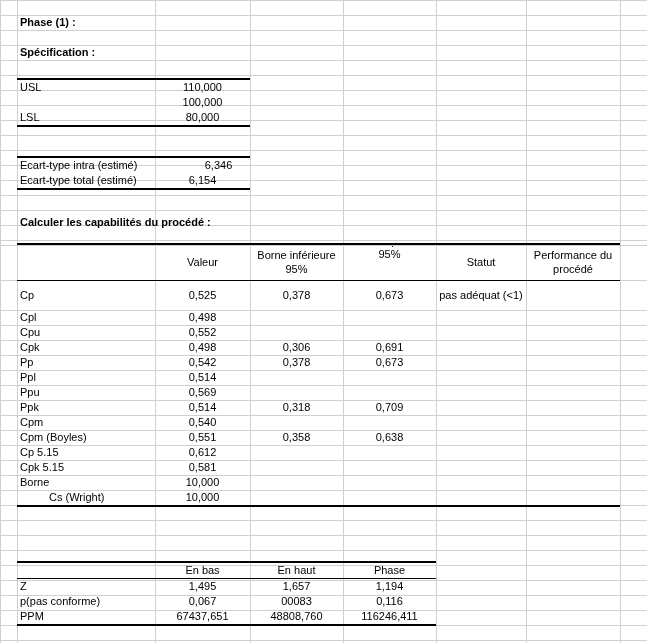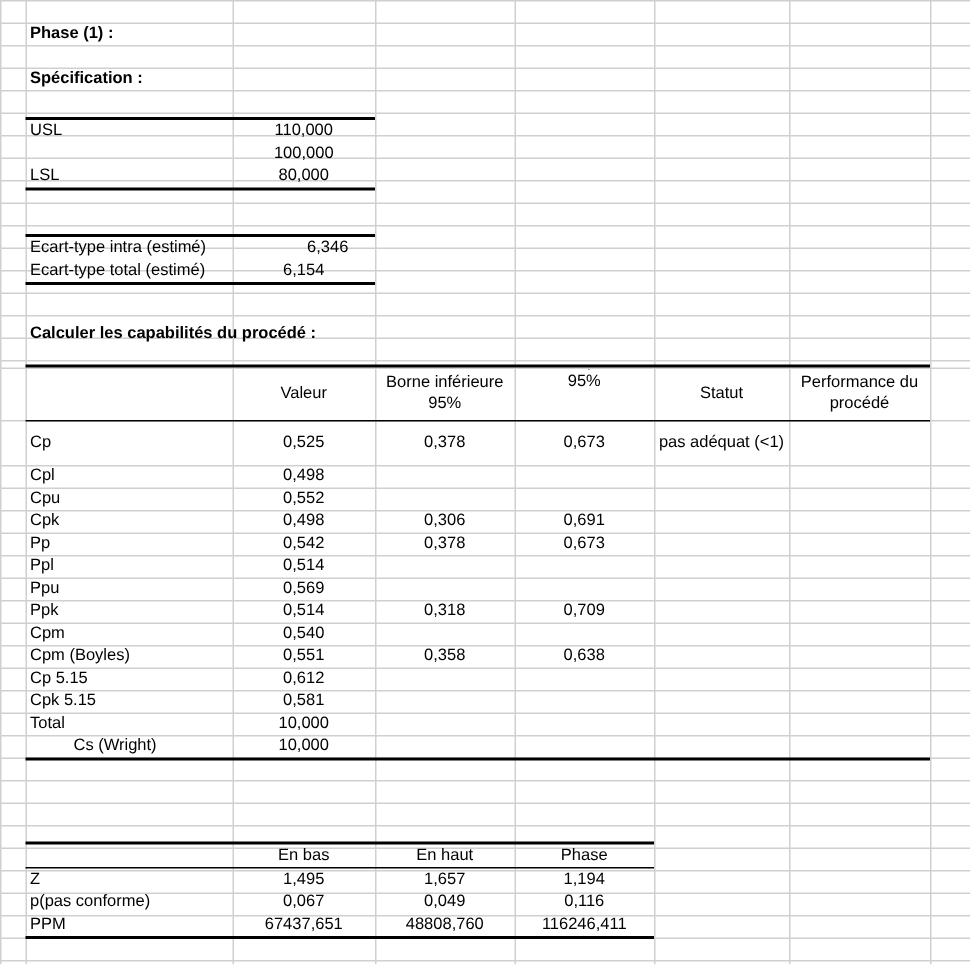--- a/index.html
+++ b/index.html
@@ -234,21 +234,21 @@
       <div class="cell c" style="left: 250px; top: 445px; width: 93px; height: 15px;"></div>
       <div class="cell c" style="left: 343px; top: 445px; width: 93px; height: 15px;"></div>
       <div class="cell c" style="left: 436px; top: 445px; width: 90px; height: 15px;"></div>
       <div class="cell c" style="left: 526px; top: 445px; width: 94px; height: 15px;"></div>
       <div class="cell l" style="left: 17px; top: 460px; width: 138px; height: 15px;">Cpk 5.15</div>
       <div class="cell c" style="left: 155px; top: 460px; width: 95px; height: 15px;">0,581</div>
       <div class="cell c" style="left: 250px; top: 460px; width: 93px; height: 15px;"></div>
       <div class="cell c" style="left: 343px; top: 460px; width: 93px; height: 15px;"></div>
       <div class="cell c" style="left: 436px; top: 460px; width: 90px; height: 15px;"></div>
       <div class="cell c" style="left: 526px; top: 460px; width: 94px; height: 15px;"></div>
-      <div class="cell l" style="left: 17px; top: 475px; width: 138px; height: 15px;">Total</div>
+      <div class="cell l" style="left: 17px; top: 475px; width: 138px; height: 15px;">Borne</div>
       <div class="cell c" style="left: 155px; top: 475px; width: 95px; height: 15px;">10,000</div>
       <div class="cell c" style="left: 250px; top: 475px; width: 93px; height: 15px;"></div>
       <div class="cell c" style="left: 343px; top: 475px; width: 93px; height: 15px;"></div>
       <div class="cell c" style="left: 436px; top: 475px; width: 90px; height: 15px;"></div>
       <div class="cell c" style="left: 526px; top: 475px; width: 94px; height: 15px;"></div>
       <div class="cell l" style="left: 17px; top: 490px; width: 138px; height: 15px; margin-left: 29px;">Cs (Wright)</div>
       <div class="cell c" style="left: 155px; top: 490px; width: 95px; height: 15px;">10,000</div>
       <div class="cell c" style="left: 250px; top: 490px; width: 93px; height: 15px;"></div>
       <div class="cell c" style="left: 343px; top: 490px; width: 93px; height: 15px;"></div>
       <div class="cell c" style="left: 436px; top: 490px; width: 90px; height: 15px;"></div>
@@ -265,21 +265,21 @@
 
   <div class="ruleb" style="left:17px;top:578px;width:419px;"></div>
 
   <div id="capability2-rows">
       <div class="cell l" style="left: 17px; top: 579px; width: 138px; height: 15px;">Z</div>
       <div class="cell c" style="left: 155px; top: 579px; width: 95px; height: 15px;">1,495</div>
       <div class="cell c" style="left: 250px; top: 579px; width: 93px; height: 15px;">1,657</div>
       <div class="cell c" style="left: 343px; top: 579px; width: 93px; height: 15px;">1,194</div>
       <div class="cell l" style="left: 17px; top: 594px; width: 138px; height: 15px;">p(pas conforme)</div>
       <div class="cell c" style="left: 155px; top: 594px; width: 95px; height: 15px;">0,067</div>
-      <div class="cell c" style="left: 250px; top: 594px; width: 93px; height: 15px;">0,049</div>
+      <div class="cell c" style="left: 250px; top: 594px; width: 93px; height: 15px;">00083</div>
       <div class="cell c" style="left: 343px; top: 594px; width: 93px; height: 15px;">0,116</div>
       <div class="cell l" style="left: 17px; top: 609px; width: 138px; height: 15px;">PPM</div>
       <div class="cell c" style="left: 155px; top: 609px; width: 95px; height: 15px;">67437,651</div>
       <div class="cell c" style="left: 250px; top: 609px; width: 93px; height: 15px;">48808,760</div>
       <div class="cell c" style="left: 343px; top: 609px; width: 93px; height: 15px;">116246,411</div>
     </div>
 
   <div class="hb" style="left:17px;top:624px;width:419px;"></div>
 
 </div>

